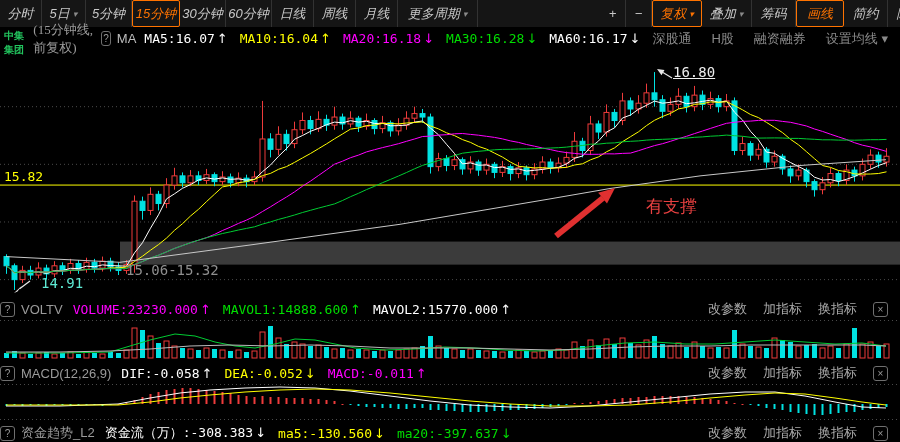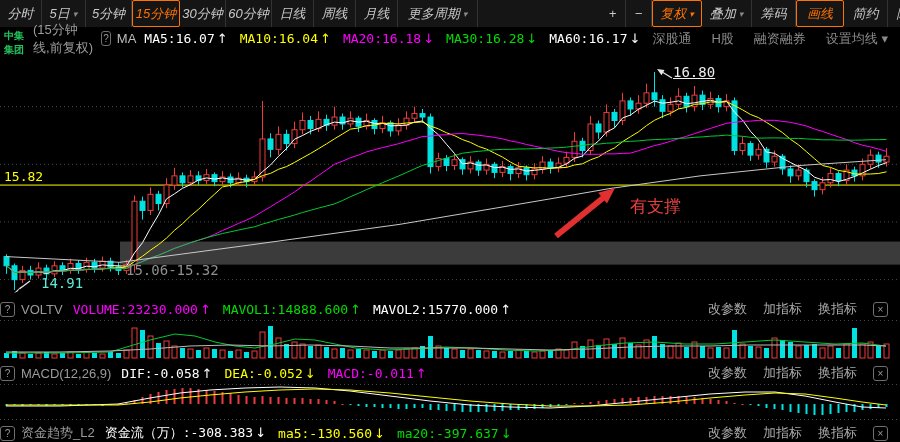--- a/index.html
+++ b/index.html
@@ -11,21 +11,21 @@
   .tb-btn{display:flex;align-items:center;justify-content:center;color:#c9c9c9;font-size:13px;
           border-right:1px solid #323232;box-sizing:border-box;white-space:nowrap;cursor:default;font-style:italic;}
   .tb-btn.active{border:1px solid #ff7300;color:#ff7300;border-radius:2px;}
   .tb-btn .caret{font-size:9px;color:#8a8a8a;margin-left:3px;}
   .tb-btn.active .caret{color:#ff7300;}
   .tb-right{position:absolute;left:600px;top:0;height:27px;display:flex;align-items:stretch;}
   
   .infobar{position:absolute;top:27px;left:0;width:100%;height:23px;background:#000;display:flex;
            align-items:center;font-size:13px;z-index:4;}
   .stock-name{color:#22c55e;font-size:10px;font-weight:bold;margin:8px 6px 0 4px;}
-  .subtitle{color:#9b9b9b;margin-right:8px;}
+  .subtitle{color:#9b9b9b;margin-right:8px;font-family:Liberation Serif, serif;}
   .qbox,.xbox{display:inline-block;width:13px;height:13px;line-height:13px;text-align:center;
           color:#9b9b9b;border:1px solid #6f6f6f;border-radius:3px;font-size:10px;margin-right:6px;}
   .ind{color:#bdbdbd;margin-right:8px;}
   .ma-item{margin-right:12px;font-family:"DejaVu Sans Mono",monospace;white-space:nowrap;}
   .arr{margin-left:2px;font-family:"DejaVu Sans",sans-serif;}
   .c-white{color:#ffffff;} .c-yellow{color:#ffff00;} .c-magenta{color:#ff00ff;}
   .c-green{color:#00dd00;}
   .bar-links{margin-left:auto;display:flex;gap:20px;padding-right:12px;color:#8a8a8a;}
   .bar-links span{white-space:nowrap;}
   
@@ -36,21 +36,21 @@
   .hd-actions{margin-left:auto;display:flex;gap:16px;align-items:center;color:#ababab;padding-right:6px;}
   #vol-header{top:298px;height:22px;}
   #macd-header{top:362px;height:22px;}
   #fund-header{top:424px;height:18px;}
   
   .chart-label{position:absolute;z-index:3;font-family:"DejaVu Sans Mono",monospace;white-space:nowrap;}
   #ref-label{left:4px;top:169px;color:#ffff00;font-size:13px;}
   #high-label{left:673px;top:64px;color:#eeeeee;font-size:14px;text-decoration:underline;}
   #low-label{left:41px;top:275px;color:#5eead4;font-size:14px;}
   #range-label{left:126px;top:262px;color:#8f8f8f;font-size:14px;}
-  #support-label{left:630px;top:195px;color:#e84040;font-size:17px;
+  #support-label{left:646px;top:195px;color:#e84040;font-size:17px;
                  font-family:"Liberation Sans",sans-serif;}
   #chart-svg{position:absolute;top:0;left:0;z-index:1;}
 </style>
 </head>
 <body>
 
 <div id="app">
 
   <svg id="chart-svg" width="900" height="442">
       <line x1="0" x2="900" y1="279.623" y2="279.623" stroke="#4a4a4a" stroke-dasharray="1,3"></line>

